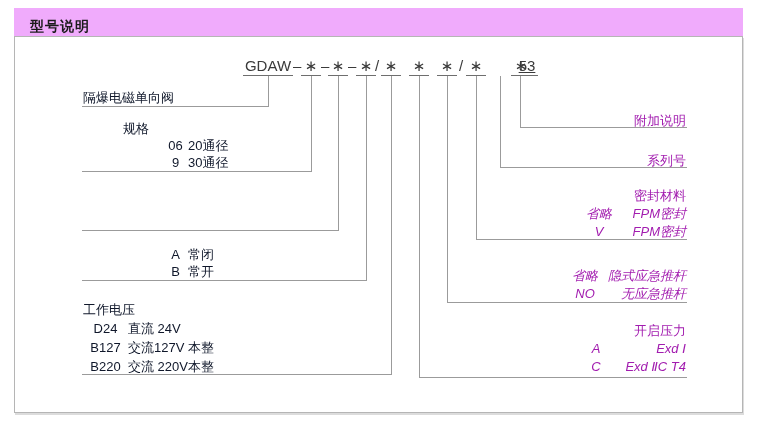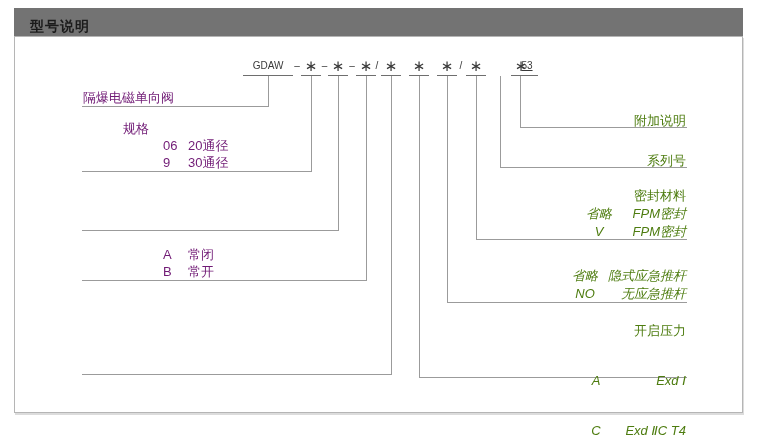--- a/index.html
+++ b/index.html
@@ -2,57 +2,57 @@
 <html><head>
 <meta charset="utf-8">
 <style>
   html,body{margin:0;padding:0;background:#ffffff;}
   .page{
     position:relative;width:757px;height:435px;background:#ffffff;overflow:hidden;
     font-family:"Liberation Sans","DejaVu Sans",sans-serif;color:#2f2f2f;
   }
   .header-bar{
     position:absolute;left:14px;top:8px;width:729px;height:37px;
-    background:#737373;display:flex;align-items:center;
+    background:#f0abfc;display:flex;align-items:center;
   }
   .header-title{
     margin-left:16px;font-size:14px;font-weight:bold;color:#1b1b1b;letter-spacing:1px;
   }
   .panel{
     position:absolute;left:14px;top:36px;width:727px;height:375px;
     background:#ffffff;border:1px solid #b5b5b5;
     box-shadow:1px 2px 0 #dcdcdc;
   }
   svg.connectors{position:absolute;left:0;top:0;pointer-events:none;}
   svg.connectors polyline{fill:none;stroke:#9b9b9b;stroke-width:1;shape-rendering:crispEdges;}
 
   
   .seg,.sep{
     position:absolute;top:57px;height:18px;line-height:18px;
-    font-size:10px;color:#3a3a3a;text-align:center;white-space:nowrap;
+    font-size:15px;color:#3a3a3a;text-align:center;white-space:nowrap;
   }
   .seg{border-bottom:1px solid #6e6e6e;}
   .star{font-size:15px;}
 
   
-  .lblock{position:absolute;left:83px;font-size:13px;color:#701a75;white-space:nowrap;}
-  .lrow{display:flex;}
+  .lblock{position:absolute;left:83px;font-size:13px;color:#0f172a;white-space:nowrap;}
+  .lrow{display:flex;text-align:center;}
   .lh17 .lrow, .lh17{line-height:17px;margin-left:40px;}
   .lh19 .lrow, .lh19{line-height:19px;}
   .lcode{display:inline-block;width:25px;}
   .lcode-w{display:inline-block;width:45px;}
 
   
-  .rblock{position:absolute;right:71px;font-size:13px;color:#4d7c0f;text-align:right;white-space:nowrap;}
+  .rblock{position:absolute;right:71px;font-size:13px;color:#a21caf;text-align:right;white-space:nowrap;}
   .rrow{display:flex;justify-content:flex-end;align-items:baseline;gap:8px;font-style:italic;}
   .rcode{display:inline-block;width:30px;text-align:center;}
   .rcode-n{display:inline-block;width:16px;text-align:center;}
   .rdesc-seal{display:inline-block;min-width:64px;text-align:right;}
   .rdesc-push{display:inline-block;min-width:78px;text-align:right;}
-  .rdesc-exd{display:inline-block;min-width:74px;text-align:right;margin-top:32px;}
+  .rdesc-exd{display:inline-block;min-width:74px;text-align:right;}
   .lh18 .rrow, .lh18{line-height:18px;}
 </style>
 </head>
 <body>
 
 <div class="page">
 
   <div class="header-bar">
     <span class="header-title">型号说明</span>
   </div>
@@ -107,20 +107,35 @@
     <div class="lrow">
       <span class="lcode">A</span>
       <span>常闭</span>
     </div>
     <div class="lrow">
       <span class="lcode">B</span>
       <span>常开</span>
     </div>
   </div>
 
+  <div class="lblock lh19" style="top:300px;">
+    <div>工作电压</div>
+    <div class="lrow">
+      <span class="lcode-w">D24</span>
+      <span>直流 24V</span>
+    </div>
+    <div class="lrow">
+      <span class="lcode-w">B127</span>
+      <span>交流127V 本整</span>
+    </div>
+    <div class="lrow">
+      <span class="lcode-w">B220</span>
+      <span>交流 220V本整</span>
+    </div>
+  </div>
 
   <div class="rblock" style="top:112px;">附加说明</div>
 
   <div class="rblock" style="top:152px;">系列号</div>
 
   <div class="rblock lh18" style="top:187px;">
     <div>密封材料</div>
     <div class="rrow">
       <span class="rcode">省略</span>
       <span class="rdesc-seal">FPM密封</span>

